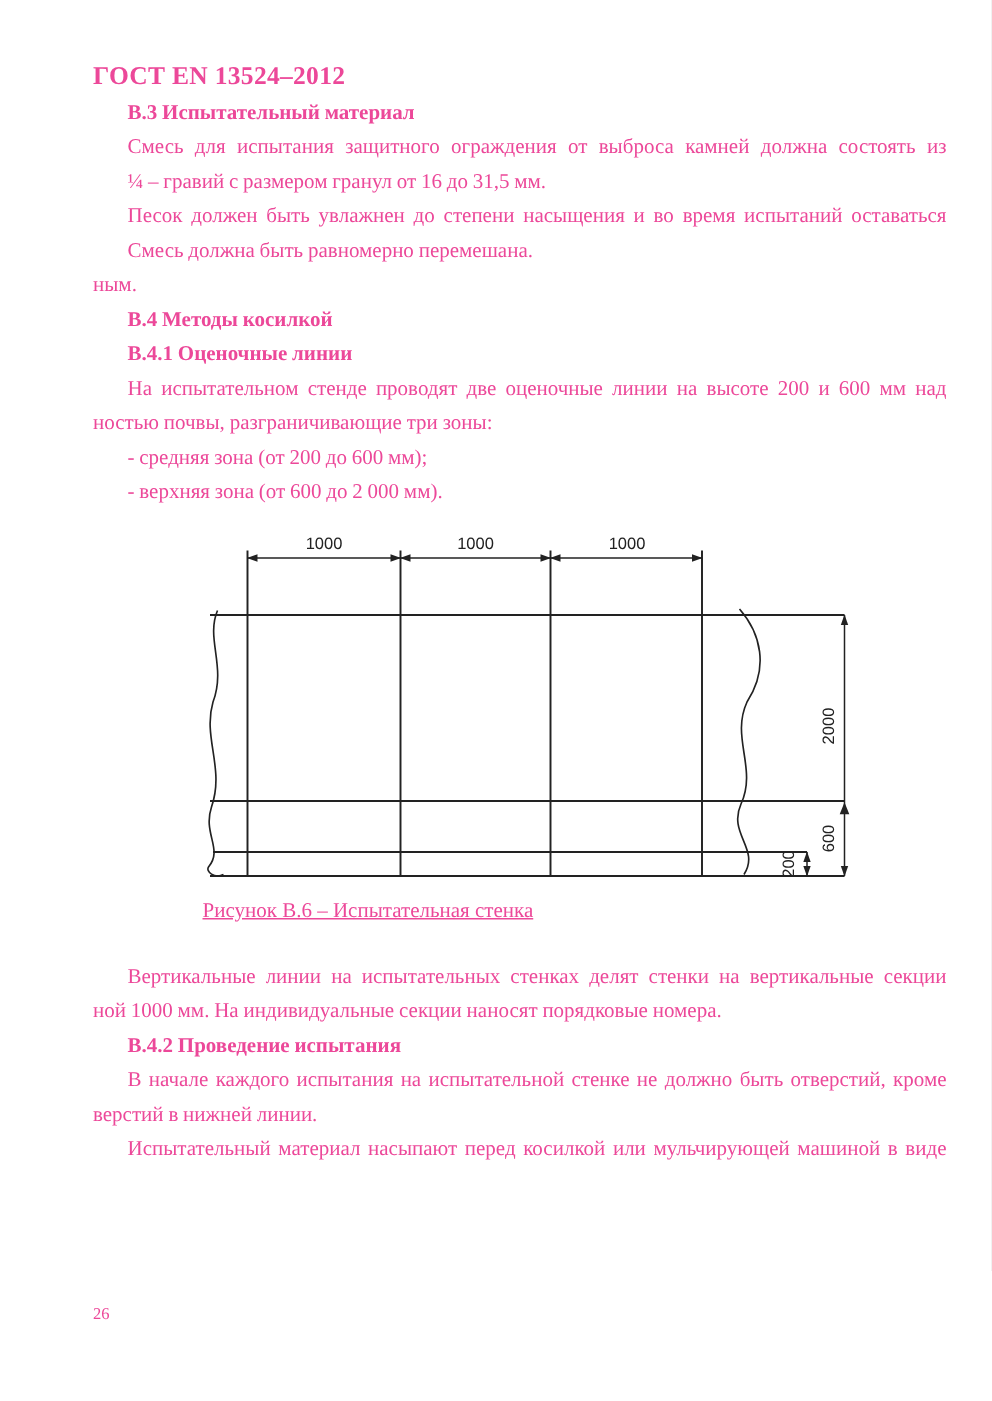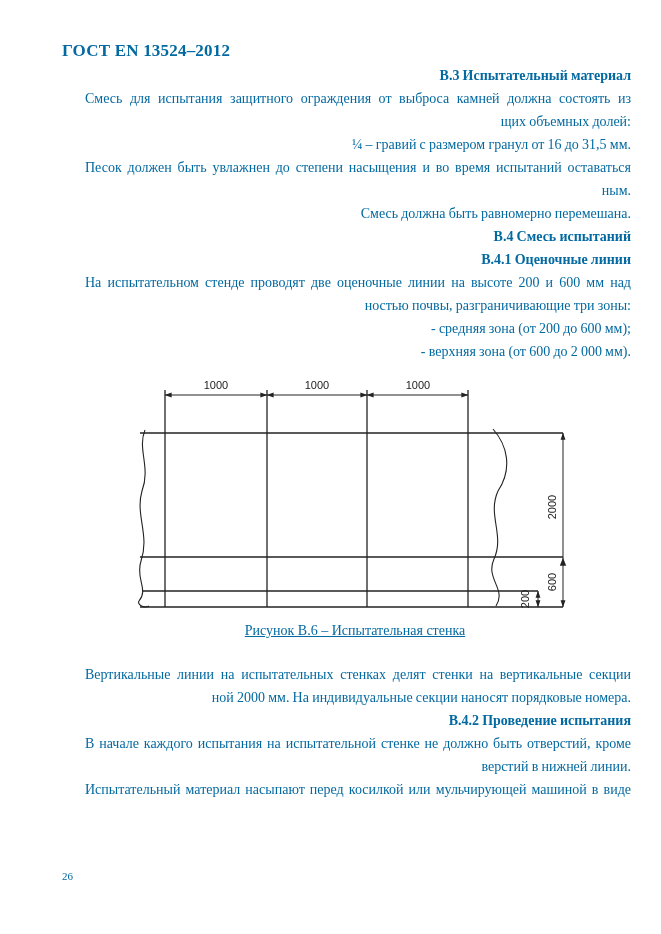--- a/index.html
+++ b/index.html
@@ -2,41 +2,41 @@
 <html><head>
 <meta charset="utf-8">
 <style>
   html,body { margin:0; padding:0; background:#e8e8e8; }
   .page {
     position:relative;
     width:661px; height:934px;
     margin:0 auto;
     background:#ffffff;
     font-family:"Liberation Serif","DejaVu Serif",serif;
-    color:#0369a1;
+    color:#ec4899;
     overflow:hidden;
   }
   .doc {
     position:absolute; left:62px; top:40px; width:569px;
   }
   .gost-header {
     font-weight:bold; font-size:17px; line-height:22px;
     letter-spacing:0.2px; margin-bottom:2px;
   }
   .tline {
     font-size:14px; line-height:23px; height:23px;
-    overflow:hidden; word-spacing:-0.3px;text-align:right;
+    overflow:hidden; word-spacing:-0.3px;
   }
   .tline.bold { font-weight:bold; }
   .tline.indent { text-indent:23px; }
   .tline.fill { text-align:justify; text-align-last:justify; }
   .figure-wrap { margin:10px 0 0 73px; width:440px;text-decoration:underline; }
   .figure-wrap svg { display:block; }
   .caption {
-    font-size:14px; line-height:20px; text-align:center; margin-top:8px;
+    font-size:14px; line-height:20px; text-align:left; margin-top:8px;
   }
   .body-bottom { margin-top:22px; }
   .page-number {
     position:absolute; left:62px; top:870px; font-size:11px;
   }
   .figdim {
     font-family:"Liberation Sans","DejaVu Sans",sans-serif;
     font-size:11px; fill:#222;
   }
 </style>
@@ -45,26 +45,25 @@
 
 <div class="page">
 
   <div class="doc">
 
     <div class="gost-header">ГОСТ EN 13524–2012</div>
 
     <div>
         <div class="tline bold indent">В.3 Испытательный материал</div>
         <div class="tline indent fill">Смесь для испытания защитного ограждения от выброса камней должна состоять из следую-</div>
-        <div class="tline">щих объемных долей:</div>
         <div class="tline indent">¼ – гравий с размером гранул от 16 до 31,5 мм.</div>
         <div class="tline indent fill">Песок должен быть увлажнен до степени насыщения и во время испытаний оставаться влаж-</div>
+        <div class="tline indent">Смесь должна быть равномерно перемешана.</div>
         <div class="tline">ным.</div>
-        <div class="tline indent">Смесь должна быть равномерно перемешана.</div>
-        <div class="tline bold indent">В.4 Смесь испытаний</div>
+        <div class="tline bold indent">В.4 Методы косилкой</div>
         <div class="tline bold indent">В.4.1 Оценочные линии</div>
         <div class="tline indent fill">На испытательном стенде проводят две оценочные линии на высоте 200 и 600 мм над поверх-</div>
         <div class="tline">ностью почвы, разграничивающие три зоны:</div>
         <div class="tline indent">- средняя зона (от 200 до 600 мм);</div>
         <div class="tline indent">- верхняя зона (от 600 до 2 000 мм).</div>
       </div>
 
     <div class="figure-wrap">
       <svg width="440" height="240" viewBox="0 0 440 240">
         <defs>
@@ -107,21 +106,21 @@
         <text class="figdim" x="421" y="134" text-anchor="middle" transform="rotate(-90 421 134)">2000</text>
         <text class="figdim" x="421" y="209" text-anchor="middle" transform="rotate(-90 421 209)">600</text>
         <text class="figdim" x="394" y="226" text-anchor="middle" transform="rotate(-90 394 226)">200</text>
       </svg>
 
       <div class="caption">Рисунок В.6 – Испытательная стенка</div>
     </div>
 
     <div class="body-bottom">
         <div class="tline indent fill">Вертикальные линии на испытательных стенках делят стенки на вертикальные секции шири-</div>
-        <div class="tline">ной 2000 мм. На индивидуальные секции наносят порядковые номера.</div>
+        <div class="tline">ной 1000 мм. На индивидуальные секции наносят порядковые номера.</div>
         <div class="tline bold indent">В.4.2 Проведение испытания</div>
         <div class="tline indent fill">В начале каждого испытания на испытательной стенке не должно быть отверстий, кроме от-</div>
         <div class="tline">верстий в нижней линии.</div>
         <div class="tline indent fill">Испытательный материал насыпают перед косилкой или мульчирующей машиной в виде ко-</div>
       </div>
 
   </div>
 
   <div class="page-number">26</div>
 </div>

